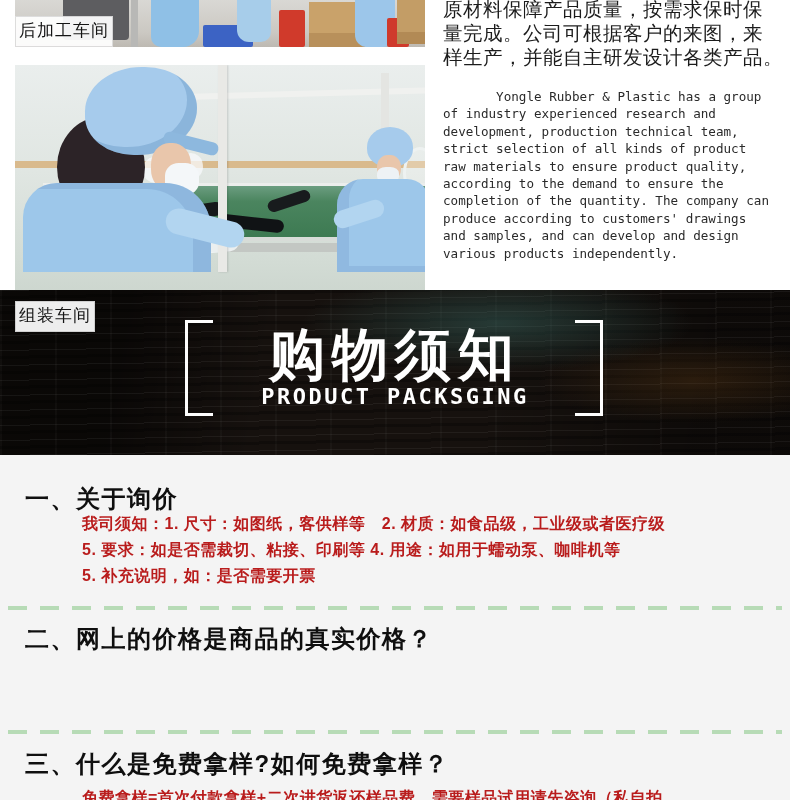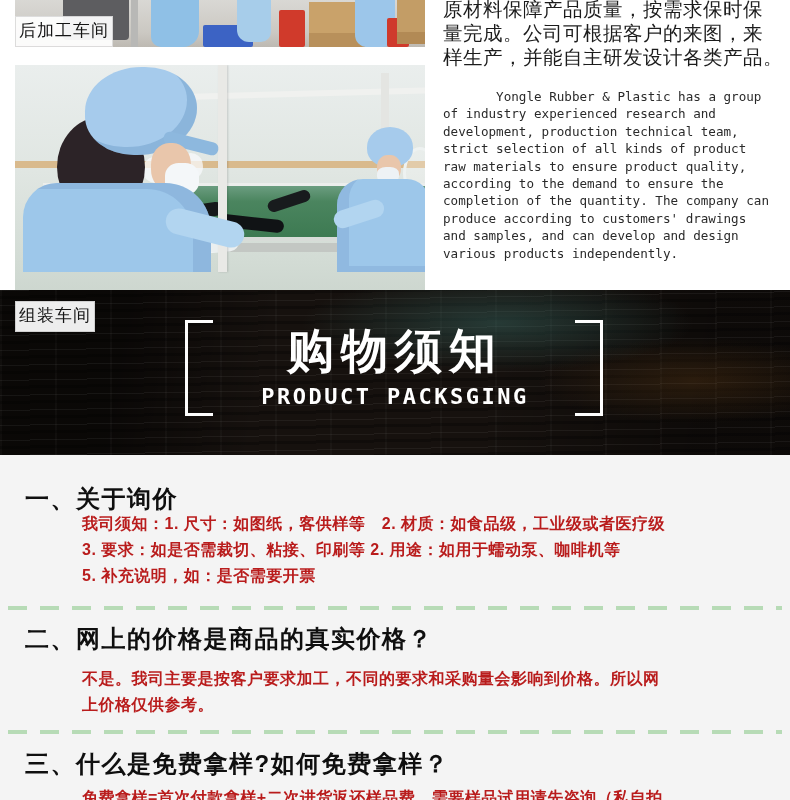--- a/index.html
+++ b/index.html
@@ -93,21 +93,21 @@
       radial-gradient(ellipse 220px 60px at 88% 55%, rgba(150,92,30,.22), transparent 72%),
       repeating-linear-gradient(179deg, rgba(255,255,255,.055) 0 1px, transparent 1px 6px, rgba(0,0,0,.28) 6px 9px, transparent 9px 15px),
       repeating-linear-gradient(90deg, rgba(255,255,255,.028) 0 2px, transparent 2px 55px),
       linear-gradient(100deg, rgba(0,0,0,.55) 0 16%, transparent 34% 62%, rgba(0,0,0,.4) 88%);
   }
   .bracket { position:absolute; top:30px; width:28px; height:96px; }
   .bracket-left  { left:185px; border-left:3px solid #fdfdfd; border-top:3px solid #fdfdfd; border-bottom:3px solid #fdfdfd; }
   .bracket-right { left:575px; border-right:3px solid #fdfdfd; border-top:3px solid #fdfdfd; border-bottom:3px solid #fdfdfd; }
   .banner-title {
     position:absolute; top:37px; left:0; width:100%; text-align:center;
-    color:#ffffff; font-size:47px; line-height:1; font-weight:700; letter-spacing:7px;
+    color:#ffffff; font-size:56px; line-height:1; font-weight:700; letter-spacing:7px;
   }
   .banner-sub {
     position:absolute; top:96px; left:0; width:100%; text-align:center;
     color:#ffffff; font-size:22px; line-height:1; font-weight:700; letter-spacing:2.5px;
     font-family:"DejaVu Sans Mono","Liberation Mono",monospace;
   }
 
   
   .faq { position:relative; width:790px; height:345px; background:#f4f4f4; overflow:hidden; }
   .faq-heading {
@@ -196,29 +196,25 @@
   <div class="bracket bracket-right"></div>
   <div class="banner-title">购物须知</div>
   <div class="banner-sub">PRODUCT PACKSGING</div>
 </div>
 
 <div class="faq">
 
   <div class="faq-heading h-1">一、关于询价</div>
   <div class="faq-text t-1">
     <div class="line">我司须知：1. 尺寸：如图纸，客供样等　2. 材质：如食品级，工业级或者医疗级</div>
-    <div class="line">3. 要求：如是否需裁切、粘接、印刷等 2. 用途：如用于蠕动泵、咖啡机等</div>
+    <div class="line">5. 要求：如是否需裁切、粘接、印刷等 4. 用途：如用于蠕动泵、咖啡机等</div>
     <div class="line">5. 补充说明，如：是否需要开票</div>
   </div>
   <div class="divider d-1"></div>
 
   <div class="faq-heading h-2">二、网上的价格是商品的真实价格？</div>
-  <div class="faq-text t-2">
-    <div class="line">不是。我司主要是按客户要求加工，不同的要求和采购量会影响到价格。所以网</div>
-    <div class="line">上价格仅供参考。</div>
-  </div>
   <div class="divider d-2"></div>
 
   <div class="faq-heading h-3">三、什么是免费拿样?如何免费拿样？</div>
   <div class="faq-text t-3">
     <div class="line">免费拿样=首次付款拿样+二次进货返还样品费，需要样品试用请先咨询（私自拍</div>
   </div>
 </div>
 
 </body></html>

